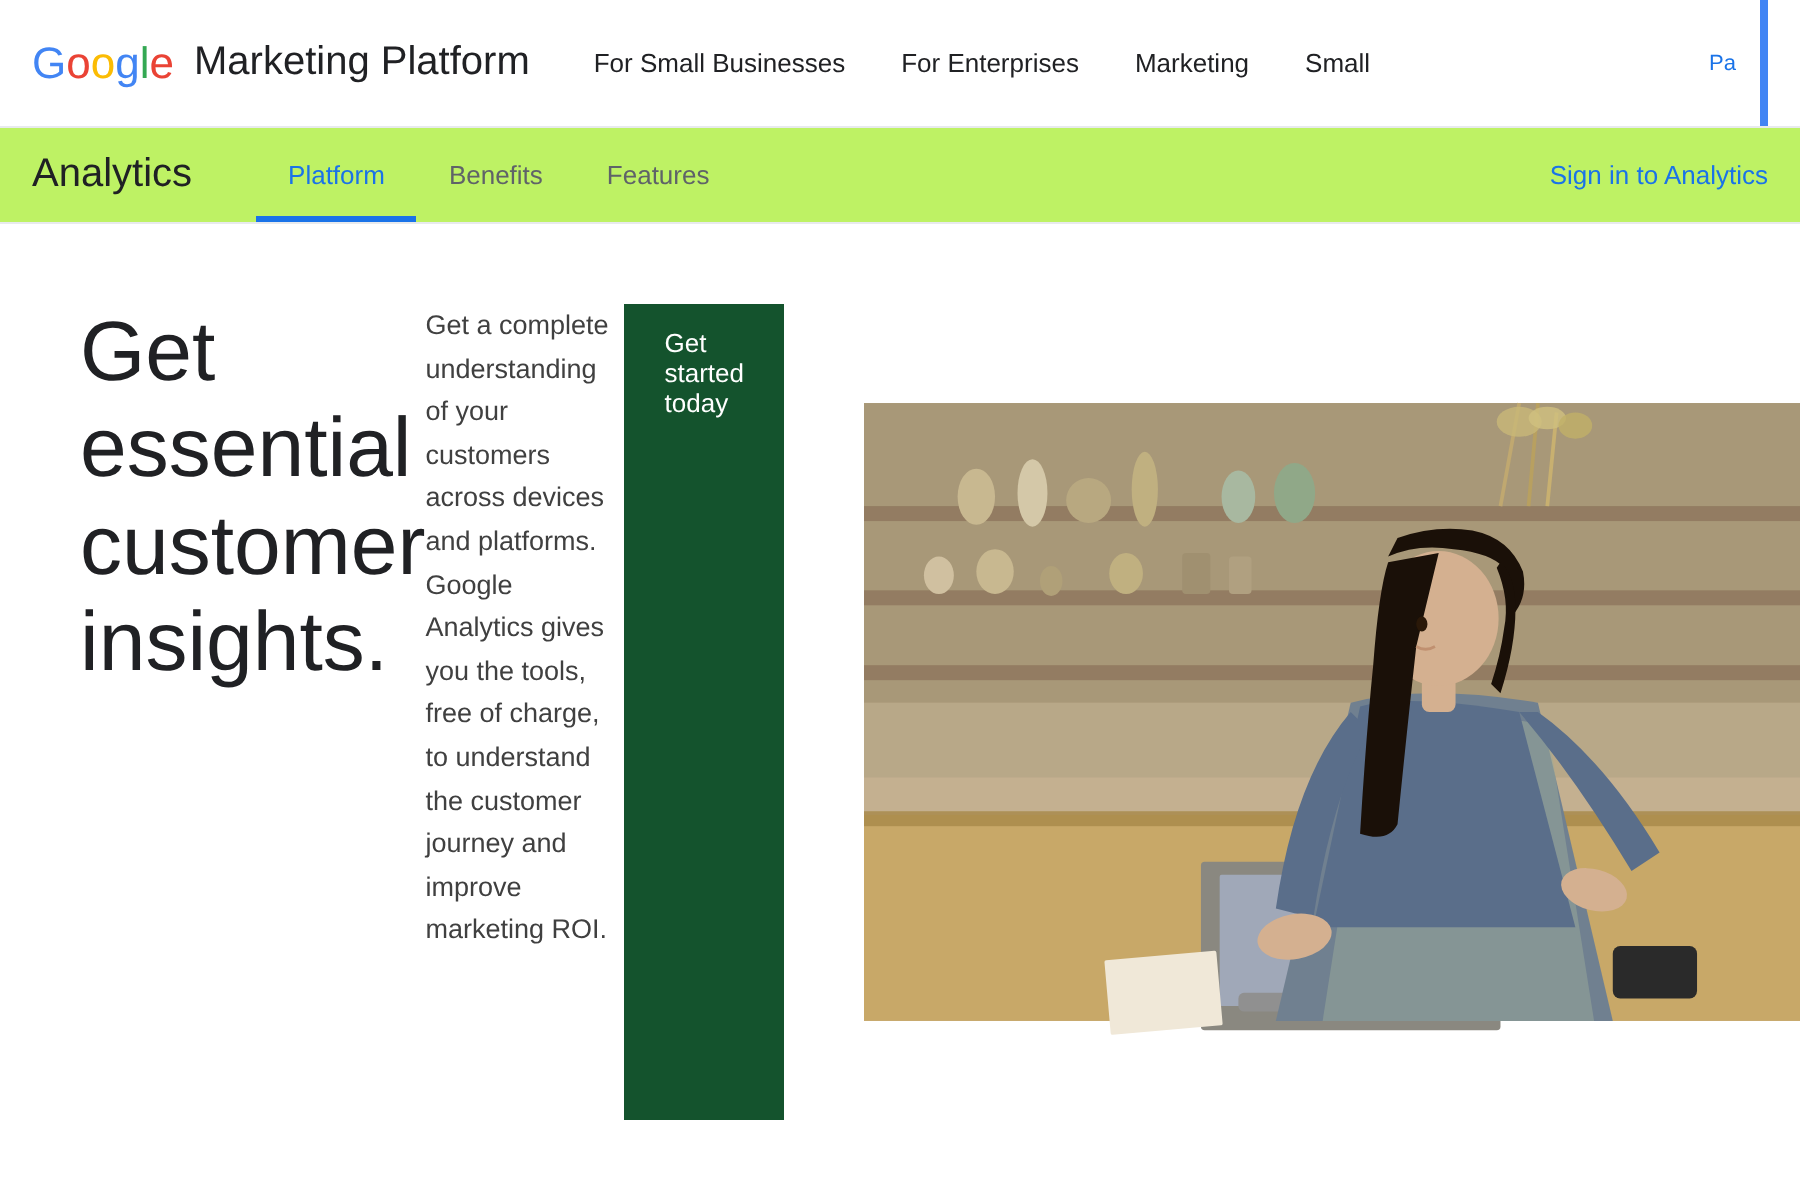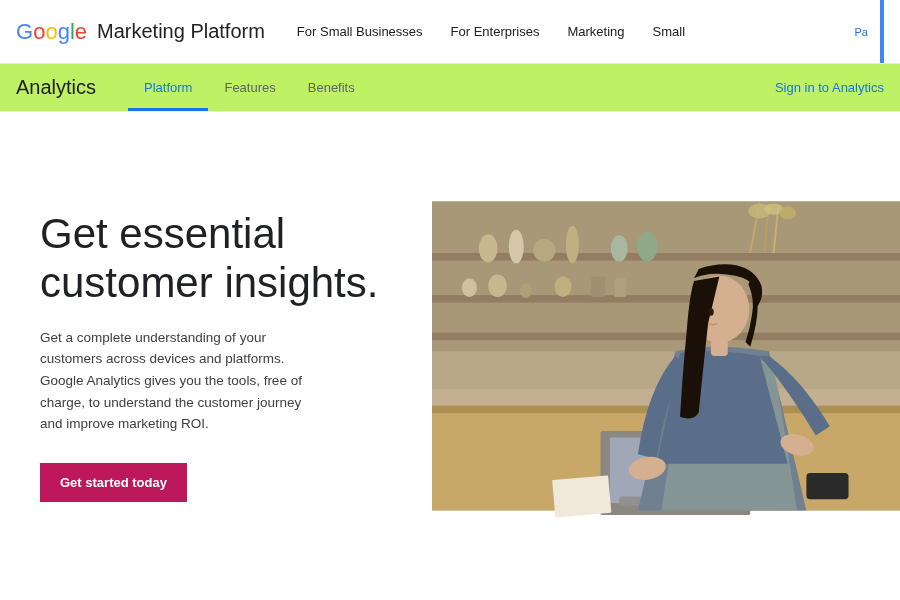--- a/index.html
+++ b/index.html
@@ -123,45 +123,45 @@
     .hero {
       display: flex;
       position: relative;
       background: #fff;
       height: calc(600px - 64px - 48px);
       overflow: hidden;
     }
     .hero-content {
       flex: 0 0 48%;
       display: flex;
-      flex-direction: column;
+      flex-direction: row;
       justify-content: center;
       padding: 40px 40px 40px 40px;
       z-index: 2;
     }
     .hero-title {
       font-size: 42px;
       font-weight: 400;
       color: #202124;
       line-height: 1.15;
       margin-bottom: 20px;
     }
     .hero-description {
       font-size: 13.5px;
       color: #404040;
       line-height: 1.6;
       margin-bottom: 28px;
       max-width: 280px;
     }
     .cta-button {
       display: inline-block;
-      background: #be185d;
+      background: #14532d;
       color: #fff;
       font-size: 13px;
-      font-weight: 700;
+      font-weight: 400;
       padding: 12px 20px;
       border: none;
       cursor: pointer;
       text-decoration: none;
       width: fit-content;
     }
     .hero-image-area {
       flex: 1;
       position: relative;
       display: flex;
@@ -206,22 +206,22 @@
     <a href="#">Marketing</a>
     <a href="#">Small</a>
   </div>
   <div class="top-nav-right">Pa</div>
 </nav>
 
 <nav class="sub-nav">
   <span class="analytics-label">Analytics</span>
   <div class="sub-nav-tabs">
     <a href="#" class="sub-nav-tab active">Platform</a>
+    <a href="#" class="sub-nav-tab">Benefits</a>
     <a href="#" class="sub-nav-tab">Features</a>
-    <a href="#" class="sub-nav-tab">Benefits</a>
   </div>
   <div class="sub-nav-right">
     <a href="#" class="sign-in-link">Sign in to Analytics</a>
   </div>
 </nav>
 
 <section class="hero">
   <div class="hero-content">
     <h1 class="hero-title">Get essential customer insights.</h1>
     <p class="hero-description">Get a complete understanding of your customers across devices and platforms. Google Analytics gives you the tools, free of charge, to understand the customer journey and improve marketing ROI.</p>

